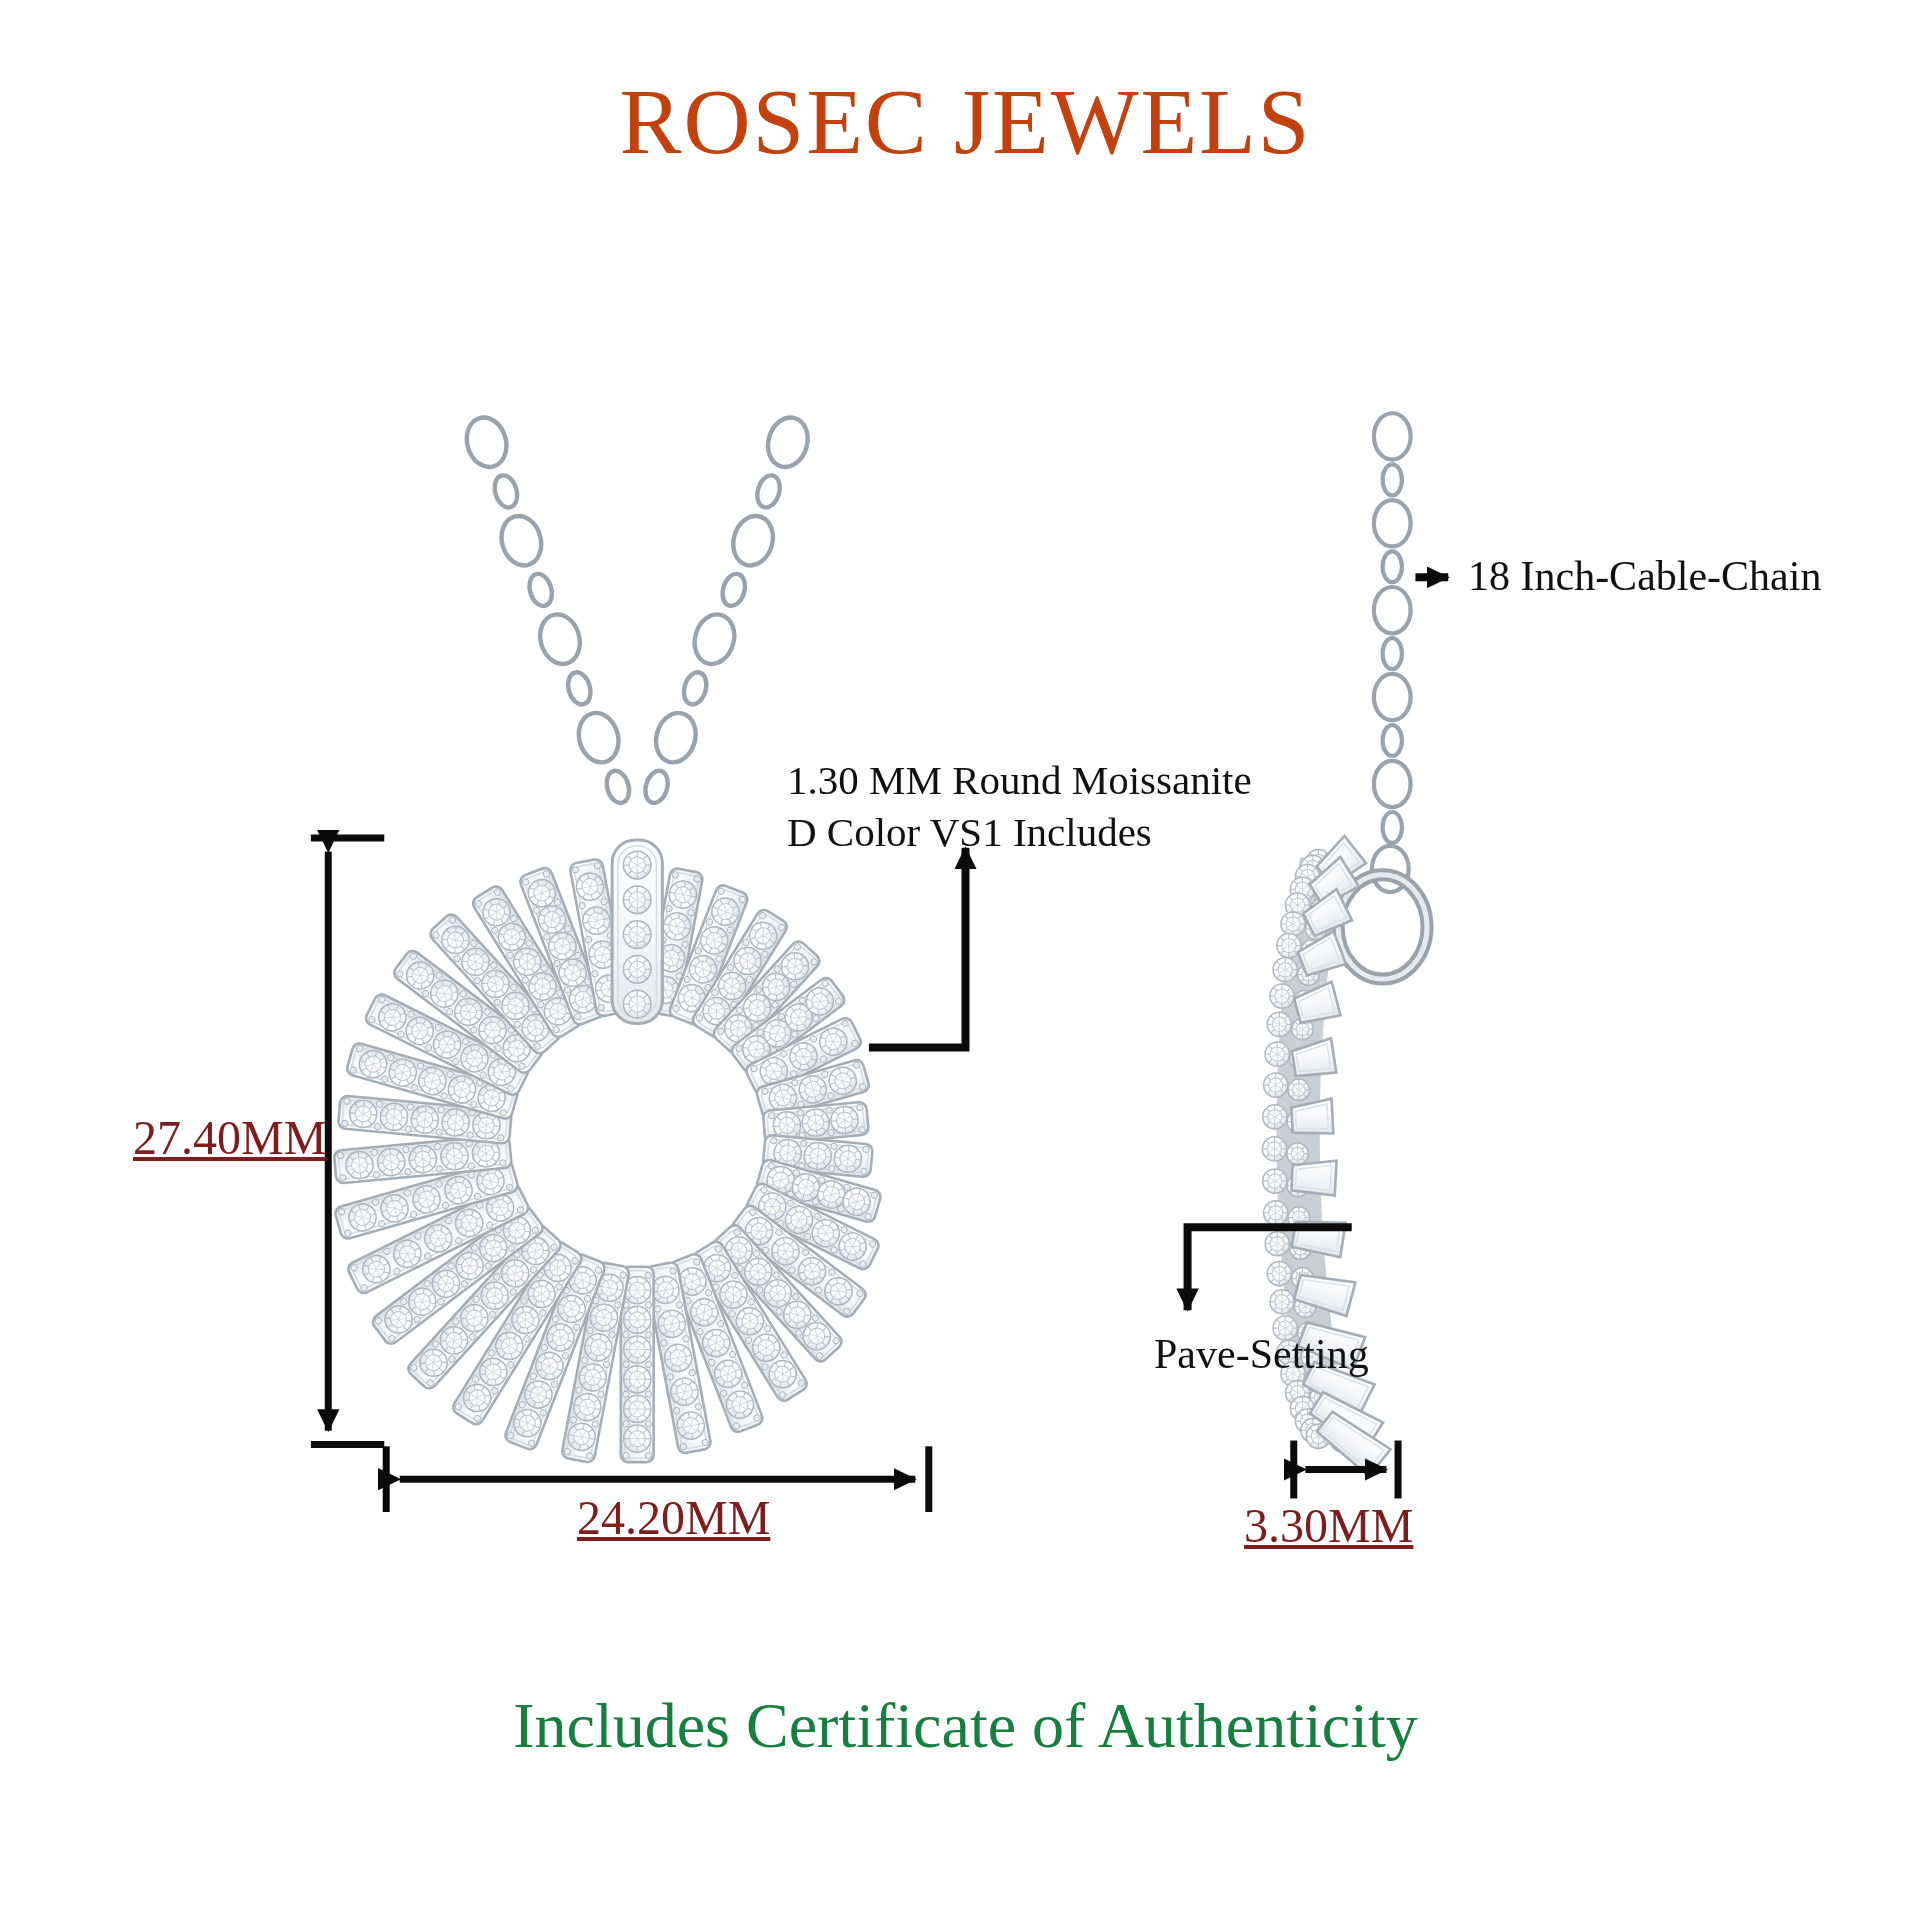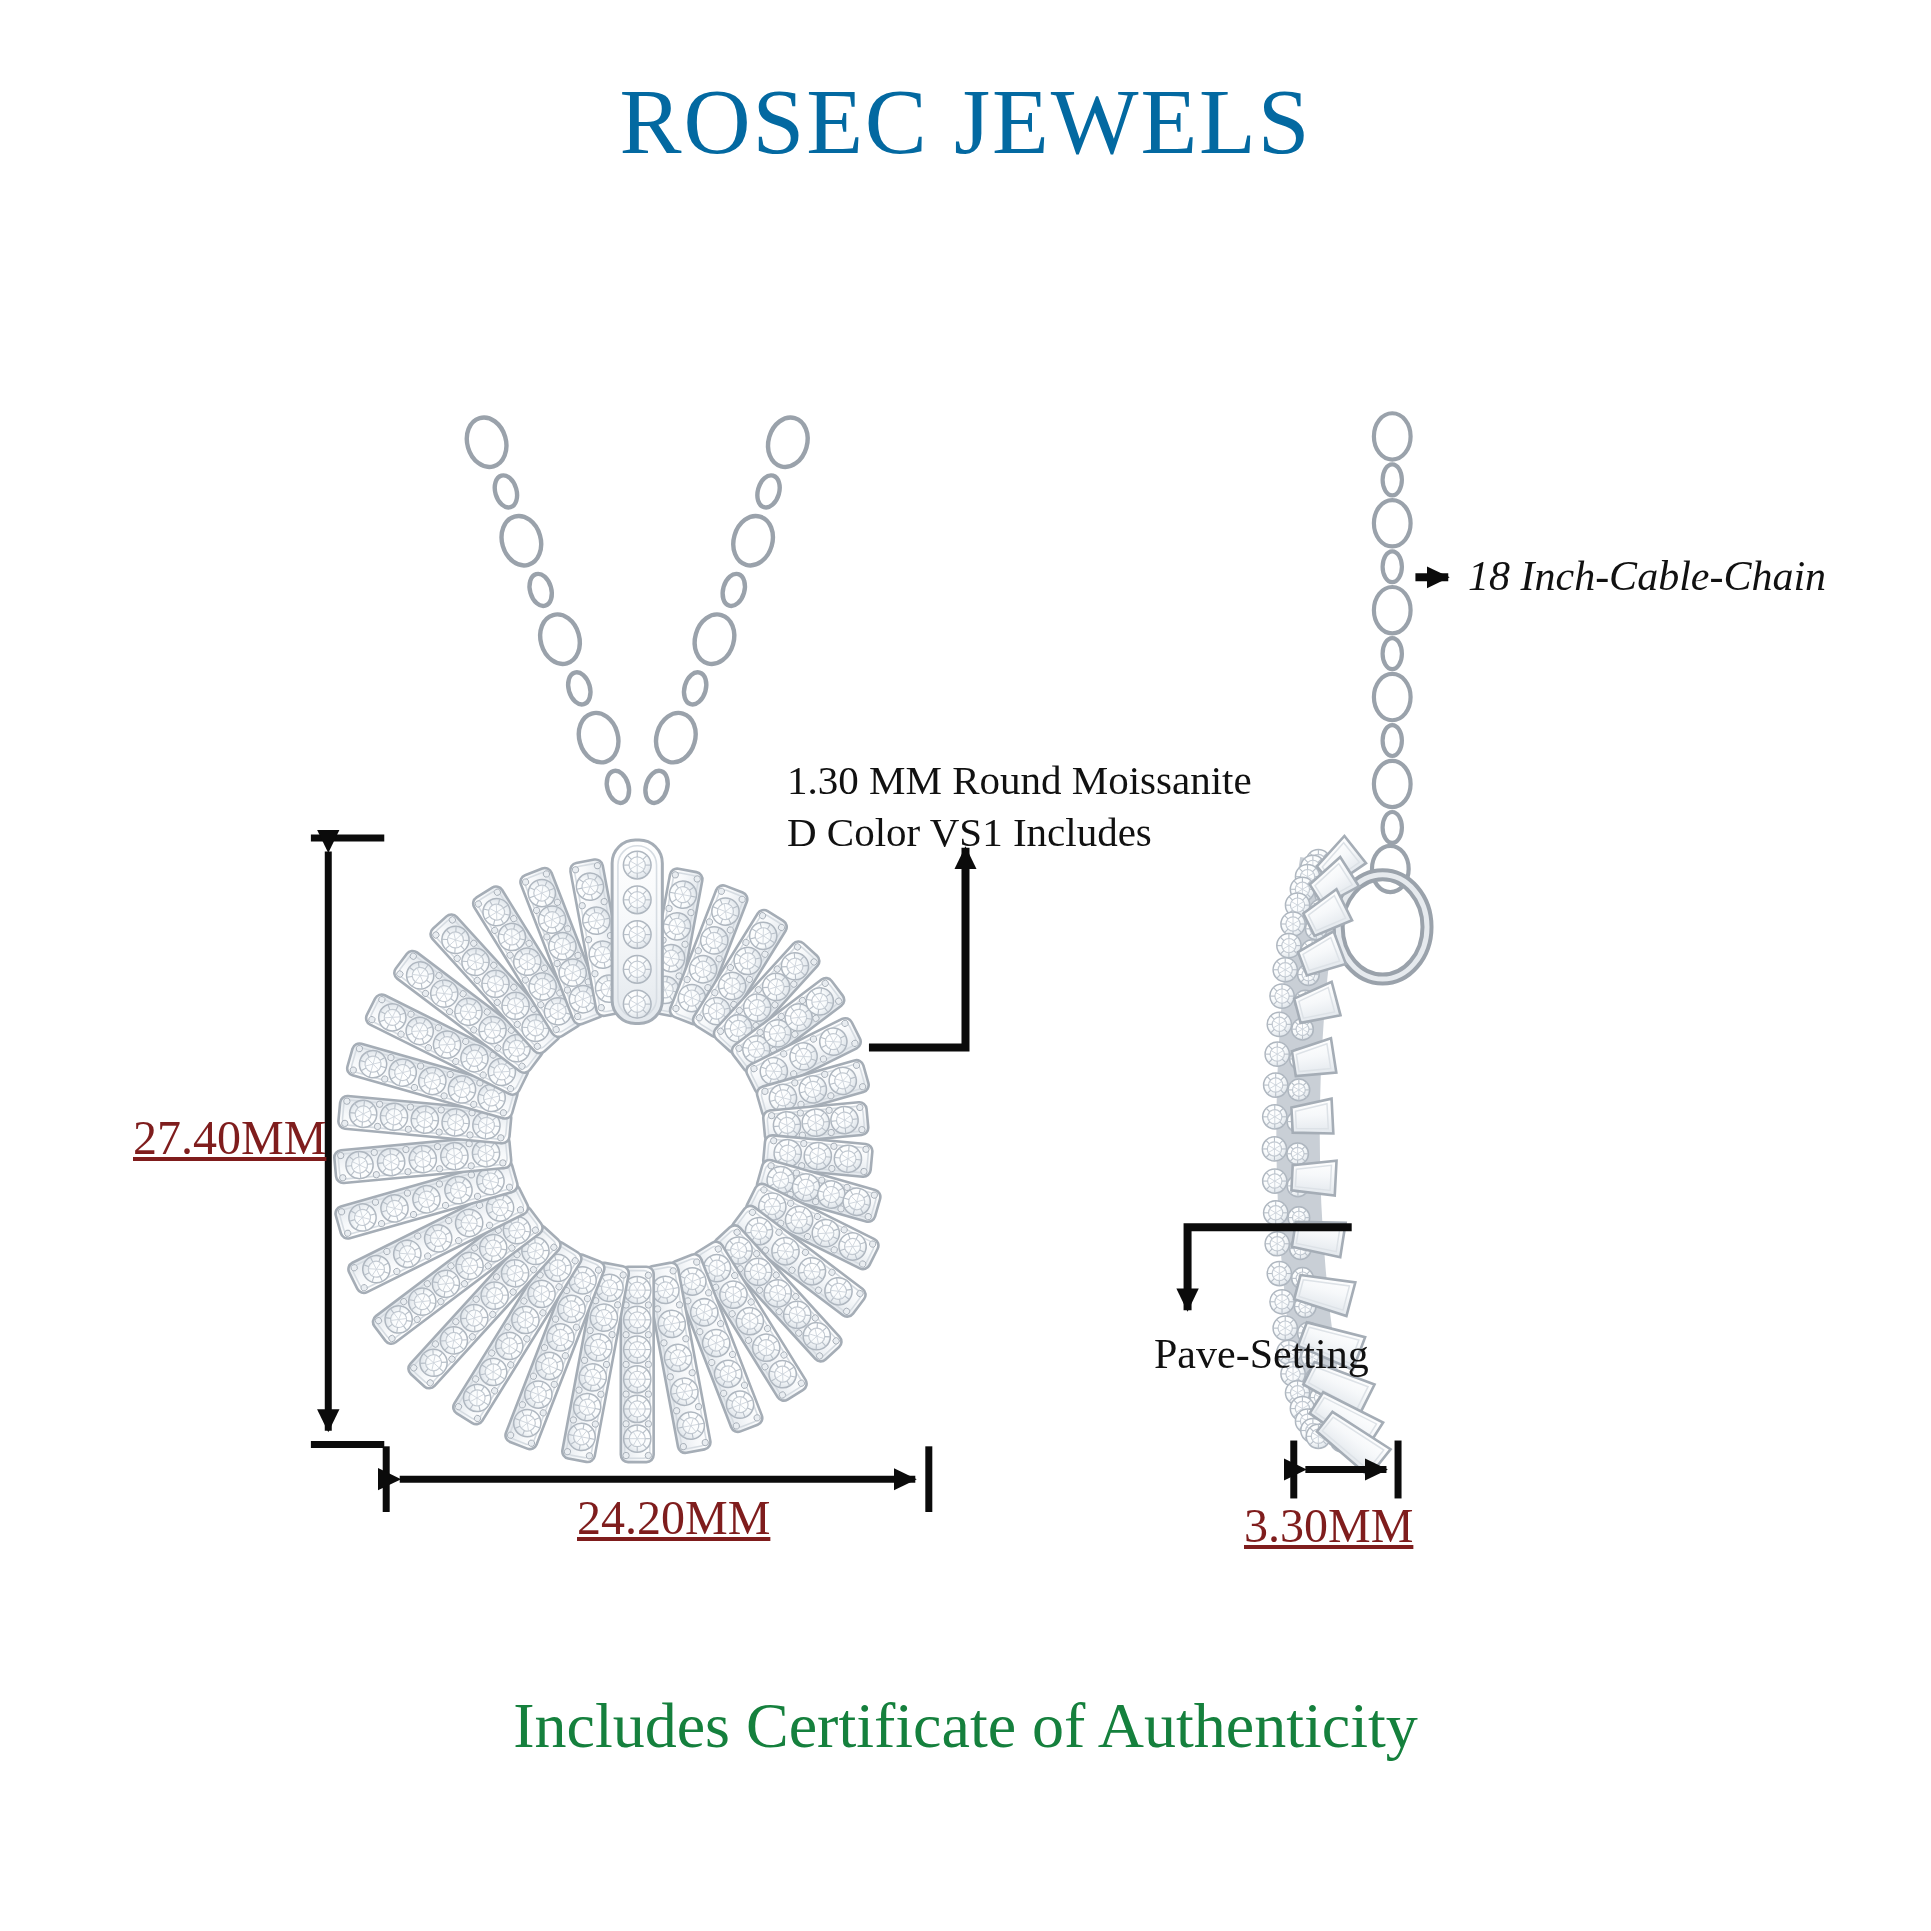--- a/index.html
+++ b/index.html
@@ -9,36 +9,36 @@
     font-family:"Liberation Serif","DejaVu Serif",serif;
     color:#111111;
     -webkit-font-smoothing:antialiased;
   }
   .stage{position:absolute;inset:0;}
 
   
   #brand-title{
     position:absolute;left:0;right:0;top:75px;text-align:center;
     font-size:93px;line-height:1.0;font-weight:400;letter-spacing:1.9px;
-    color:#0369a1;
+    color:#c2410c;
   }
   #brand-tagline{
     position:absolute;left:0;right:0;top:217px;text-align:center;
     font-size:56px;line-height:1.0;font-weight:400;letter-spacing:0px;
     color:#111111;
   }
   #footer-note{
     position:absolute;left:0;right:0;top:1694px;text-align:center;
     font-size:64px;line-height:1.0;color:#15803d;
   }
 
   
   .anno{position:absolute;font-size:41px;line-height:1.28;color:#111111;white-space:pre;}
   #label-stone{left:787px;top:754px;}
-  #label-chain{left:1468px;top:550px;font-size:42px;font-style:italic;}
+  #label-chain{left:1468px;top:550px;font-size:42px;}
   #label-pave{left:1126px;top:1328px;font-size:42px;margin-left:28px;}
 
   
   .dim-text{position:absolute;font-size:48px;color:#7f1d1d;white-space:nowrap;text-decoration:underline;}
   #dim-height-text{left:133px;top:1110px;}
   #dim-width-text{left:577px;top:1490px;}
   #dim-depth-text{left:1244px;top:1498px;}
 
   
   svg.layer{position:absolute;left:0;top:0;width:1931px;height:1931px;overflow:visible;}

